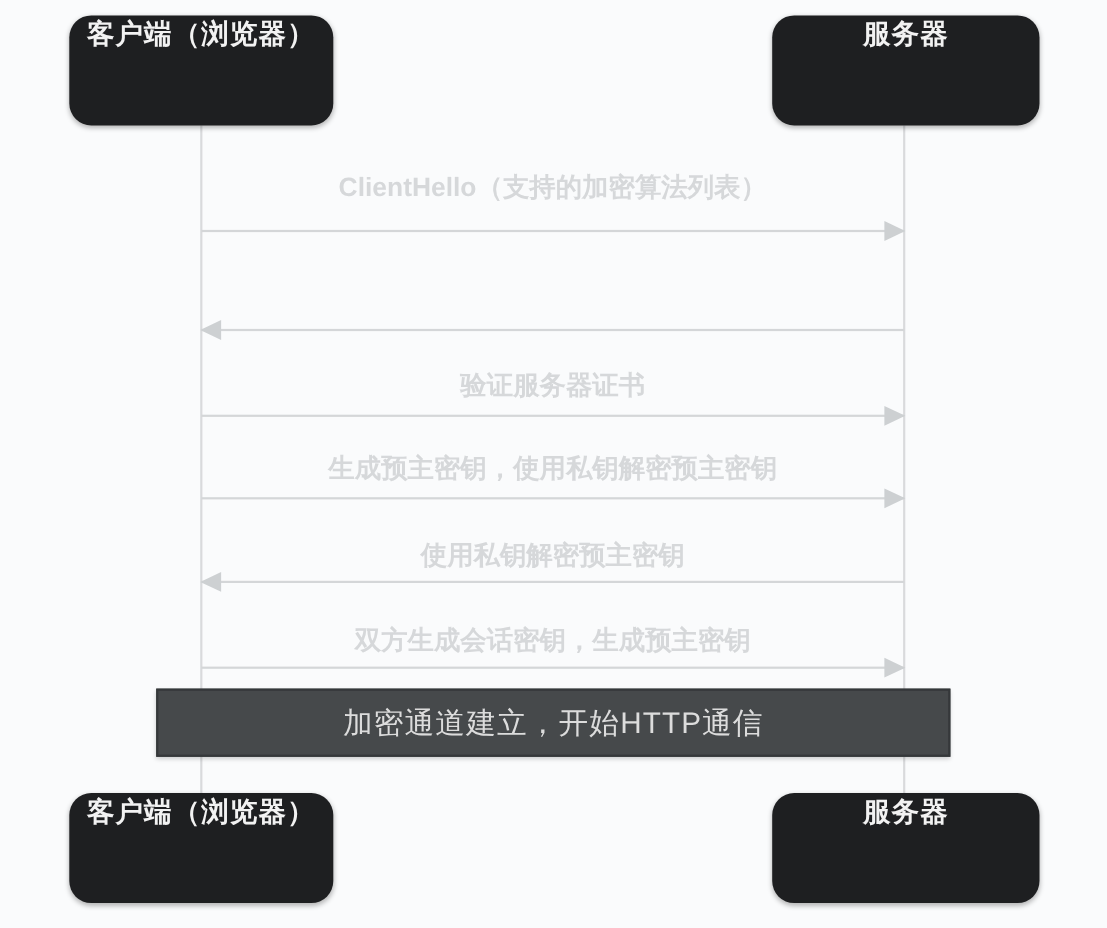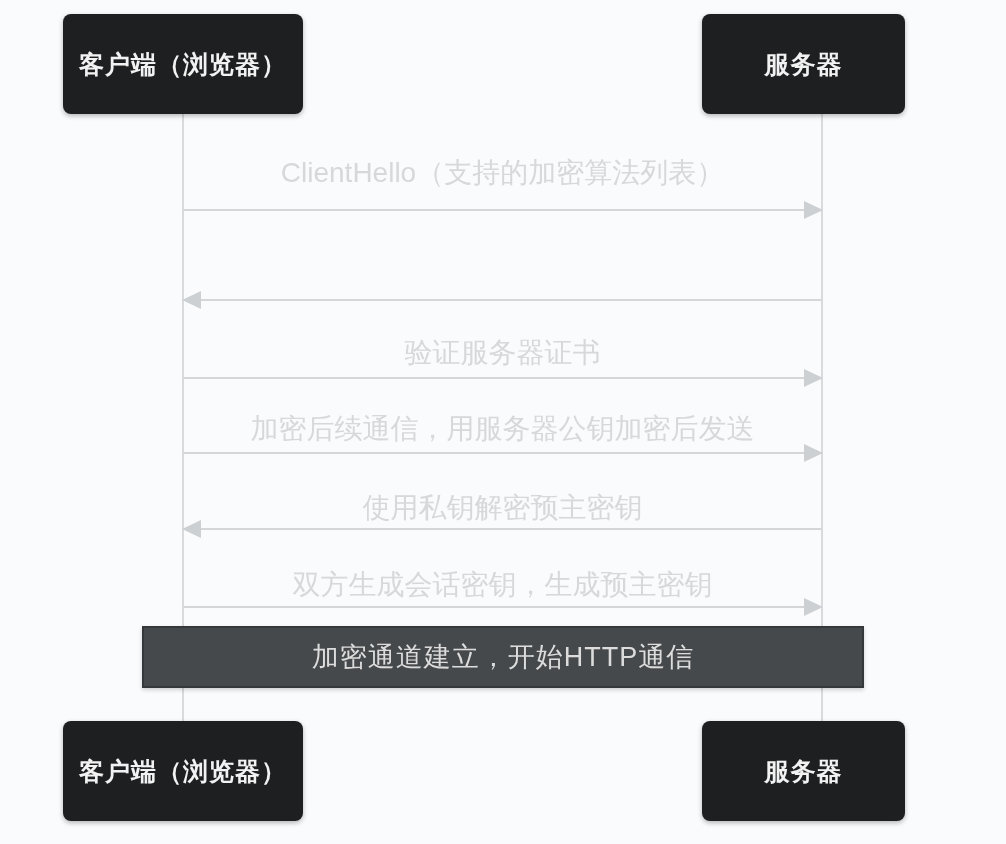--- a/index.html
+++ b/index.html
@@ -24,44 +24,43 @@
     background: #d9dadc;
     z-index: 1;
   }
   .lifeline.client { left: 182px; }
   .lifeline.server { left: 821px; }
 
   
   .actor {
     position: absolute;
     background: #1e1f21;
-    border-radius: 8px;
+    border-radius: 20px;
     color: #f2f2f2;
     font-size: 25px;
     font-weight: 600;
     display: flex;
-    align-items: center;
     justify-content: center;
     box-shadow: 0 2px 5px rgba(0,0,0,0.28);
     z-index: 3;
     letter-spacing: 1px;
   }
   .actor.client { left: 63px;  width: 240px; }
-  .actor.server { left: 702px; width: 203px; }
+  .actor.server { left: 702px; width: 243px; }
   .actor.top    { top: 14px;  height: 100px; }
   .actor.bottom { top: 721px; height: 100px; }
 
   
   .msg-label {
     position: absolute;
     left: 183px;
     width: 639px;
     text-align: center;
-    font-size: 28px;
-    font-weight: 400;
+    font-size: 24px;
+    font-weight: 700;
     color: #d6d8da;
     z-index: 2;
     white-space: nowrap;
   }
   
   .arrow {
     position: absolute;
     left: 183px;
     width: 639px;
     height: 2px;
@@ -131,21 +130,21 @@
   </div>
 
   <div class="msg-label" id="label-0">ClientHello（支持的加密算法列表）</div>
   <div class="arrow right" id="arrow-0"></div>
 
   <div class="arrow left" id="arrow-1"></div>
 
   <div class="msg-label" id="label-2">验证服务器证书</div>
   <div class="arrow right" id="arrow-2"></div>
 
-  <div class="msg-label" id="label-3">加密后续通信，用服务器公钥加密后发送</div>
+  <div class="msg-label" id="label-3">生成预主密钥，使用私钥解密预主密钥</div>
   <div class="arrow right" id="arrow-3"></div>
 
   <div class="msg-label" id="label-4">使用私钥解密预主密钥</div>
   <div class="arrow left" id="arrow-4"></div>
 
   <div class="msg-label" id="label-5">双方生成会话密钥，生成预主密钥</div>
   <div class="arrow right" id="arrow-5"></div>
 
   <div class="note-band">
     <span>加密通道建立，开始HTTP通信</span>

